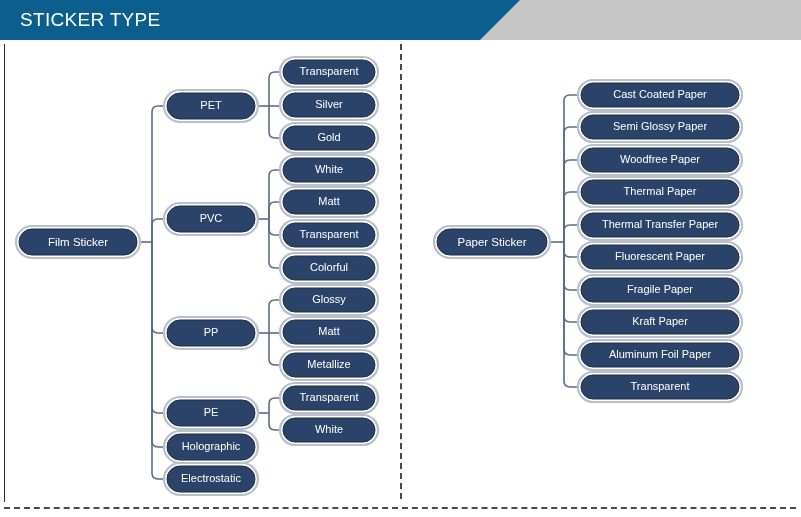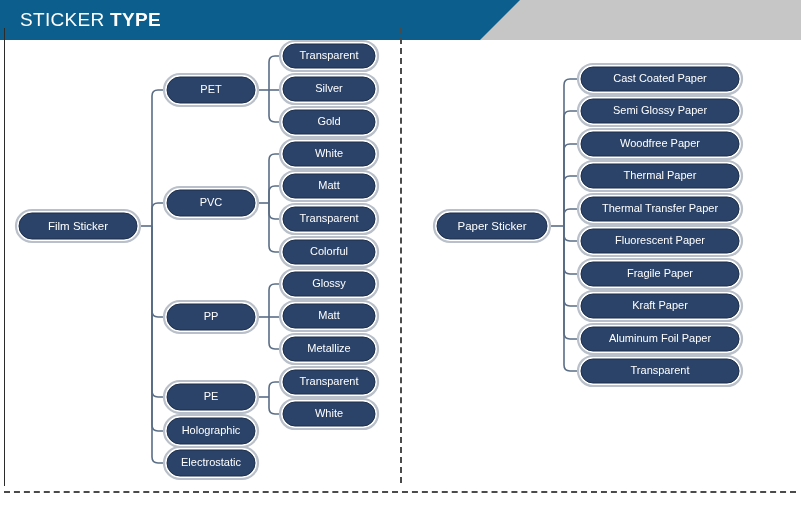--- a/index.html
+++ b/index.html
@@ -45,29 +45,29 @@
     line-height: 40px;
     color: #ffffff;
     font-size: 19px;
     letter-spacing: 0.3px;
     white-space: nowrap;
   }
   #header-title .strong {
     font-weight: normal;
   }
   #header-title .light {
-    font-weight: bold;
+    font-weight: normal;
     margin-top: 25px;
   }
 
   
   #frame {
     position: absolute;
     left: 0;
-    top: 24px;
+    top: 40px;
     width: 801px;
     height: 477px;
   }
   #frame-left-rule {
     position: absolute;
     left: 4px;
     top: 4px;
     width: 0;
     height: 458px;
     border-left: 1px solid #2b2b2b;

